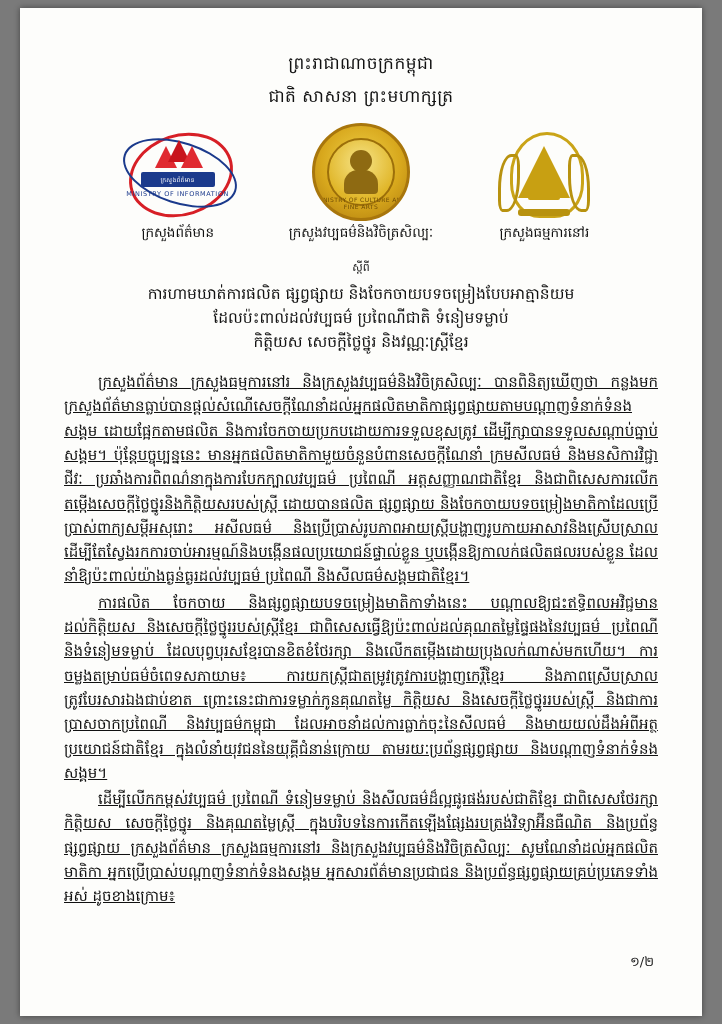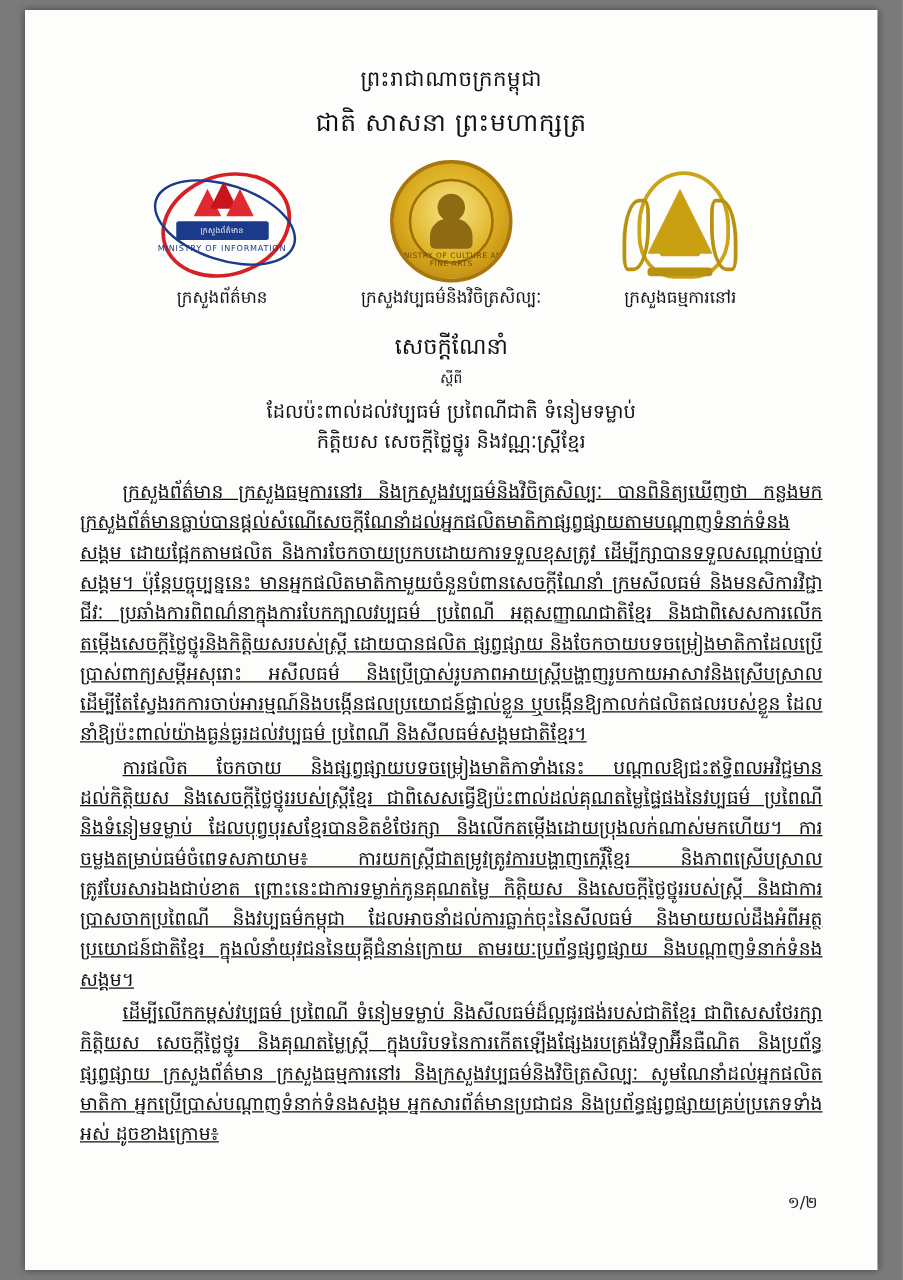--- a/index.html
+++ b/index.html
@@ -35,21 +35,21 @@
   .header-lines {
     text-align: center;
     color: #111;
   }
   .hdr1 {
     font-size: 17px;
     letter-spacing: 0.5px;
     margin-bottom: 8px;
   }
   .hdr2 {
-    font-size: 20px;
+    font-size: 17px;
     letter-spacing: 0.5px;
     margin-bottom: 10px;
   }
   .logos {
     display: flex;
     justify-content: space-between;
     align-items: flex-end;
     padding: 6px 22px 0 22px;
   }
   .logo-block {
@@ -304,22 +304,22 @@
             <div class="tower"></div>
             <div class="base"></div>
           </div>
         </div>
         <div class="logo-caption">ក្រសួងធម្មការនៅរ</div>
       </div>
 
     </div>
 
     <div class="title-block">
-      <div class="title-main">សេចក្ដីណែនាំ</div>
       <div class="title-sub">ស្ដីពី</div>
+      <div class="title-line">ការហាមឃាត់ការផលិត ផ្សព្វផ្សាយ និងចែកចាយបទចម្រៀងបែបអាត្មានិយម</div>
       <div class="title-line">ដែលប៉ះពាល់ដល់វប្បធម៌ ប្រពៃណីជាតិ ទំនៀមទម្លាប់</div>
       <div class="title-line">កិត្តិយស សេចក្ដីថ្លៃថ្នូរ និងវណ្ណៈស្រ្តីខ្មែរ</div>
     </div>
 
     <div class="body-text">
       <p>ក្រសួងព័ត៌មាន ក្រសួងធម្មការនៅរ និងក្រសួងវប្បធម៌និងវិចិត្រសិល្បៈ បានពិនិត្យឃើញថា កន្លងមកក្រសួងព័ត៌មានធ្លាប់បានផ្ដល់សំណើសេចក្ដីណែនាំដល់អ្នកផលិតមាតិកាផ្សព្វផ្សាយតាមបណ្ដាញទំនាក់ទំនងសង្គម ដោយផ្អែកតាមផលិត និងការចែកចាយប្រកបដោយការទទួលខុសត្រូវ ដើម្បីក្សាបានទទួលសណ្ដាប់ធ្នាប់សង្គម។ ប៉ុន្តែបច្ចុប្បន្ននេះ មានអ្នកផលិតមាតិកាមួយចំនួនបំពានសេចក្ដីណែនាំ ក្រមសីលធម៌ និងមនសិការវិជ្ជាជីវៈ ប្រឆាំងការពិពណ៌នាក្នុងការបែកក្បាលវប្បធម៌ ប្រពៃណី អត្តសញ្ញាណជាតិខ្មែរ និងជាពិសេសការលើកតម្កើងសេចក្ដីថ្លៃថ្នូរនិងកិត្តិយសរបស់ស្រ្តី ដោយបានផលិត ផ្សព្វផ្សាយ និងចែកចាយបទចម្រៀងមាតិកាដែលប្រើប្រាស់ពាក្យសម្ដីអសុរោះ អសីលធម៌ និងប្រើប្រាស់រូបភាពអាយស្រ្តីបង្ហាញរូបកាយអាសាវនិងស្រើបស្រាល ដើម្បីតែស្វែងរកការចាប់អារម្មណ៍និងបង្កើនផលប្រយោជន៍ផ្ទាល់ខ្លួន ឬបង្កើនឱ្យកាលក់ផលិតផលរបស់ខ្លួន ដែលនាំឱ្យប៉ះពាល់យ៉ាងធ្ងន់ធ្ងរដល់វប្បធម៌ ប្រពៃណី និងសីលធម៌សង្គមជាតិខ្មែរ។</p>
       <p>ការផលិត ចែកចាយ និងផ្សព្វផ្សាយបទចម្រៀងមាតិកាទាំងនេះ បណ្ដាលឱ្យជះឥទ្ធិពលអវិជ្ជមានដល់កិត្តិយស និងសេចក្ដីថ្លៃថ្នូររបស់ស្រ្តីខ្មែរ ជាពិសេសធ្វើឱ្យប៉ះពាល់ដល់គុណតម្លៃផ្ទៃផងនៃវប្បធម៌ ប្រពៃណី និងទំនៀមទម្លាប់ ដែលបុព្វបុរសខ្មែរបានខិតខំថែរក្សា និងលើកតម្កើងដោយប្រុងលក់ណាស់មកហើយ។ ការចម្លងតម្រាប់ធម៌ចំពេទសភាយាម៖ ការយកស្រ្តីជាតម្រូវត្រូវការបង្ហាញកេរ្តិ៍ខ្មែរ និងភាពស្រើបស្រាលត្រូវបែរសារឯងជាប់ខាត ព្រោះនេះជាការទម្លាក់កូនគុណតម្លៃ កិត្តិយស និងសេចក្ដីថ្លៃថ្នូររបស់ស្រ្តី និងជាការប្រាសចាកប្រពៃណី និងវប្បធម៌កម្ពុជា ដែលអាចនាំដល់ការធ្លាក់ចុះនៃសីលធម៌ និងមាយយល់ដឹងអំពីអត្ថប្រយោជន៍ជាតិខ្មែរ ក្នុងលំនាំយុវជននៃយុគ្គីជំនាន់ក្រោយ តាមរយៈប្រព័ន្ធផ្សព្វផ្សាយ និងបណ្ដាញទំនាក់ទំនងសង្គម។</p>
       <p>ដើម្បីលើកកម្ពស់វប្បធម៌ ប្រពៃណី ទំនៀមទម្លាប់ និងសីលធម៌ដ៏ល្អផូរផង់របស់ជាតិខ្មែរ ជាពិសេសថែរក្សាកិត្តិយស សេចក្ដីថ្លៃថ្នូរ និងគុណតម្លៃស្រ្តី ក្នុងបរិបទនៃការកើតឡើងផ្សែងរបត្រង់វិទ្យាអ៊ីនធឺណិត និងប្រព័ន្ធផ្សព្វផ្សាយ ក្រសួងព័ត៌មាន ក្រសួងធម្មការនៅរ និងក្រសួងវប្បធម៌និងវិចិត្រសិល្បៈ សូមណែនាំដល់អ្នកផលិតមាតិកា អ្នកប្រើប្រាស់បណ្ដាញទំនាក់ទំនងសង្គម អ្នកសារព័ត៌មានប្រជាជន និងប្រព័ន្ធផ្សព្វផ្សាយគ្រប់ប្រភេទទាំងអស់ ដូចខាងក្រោម៖</p>
     </div>
 

